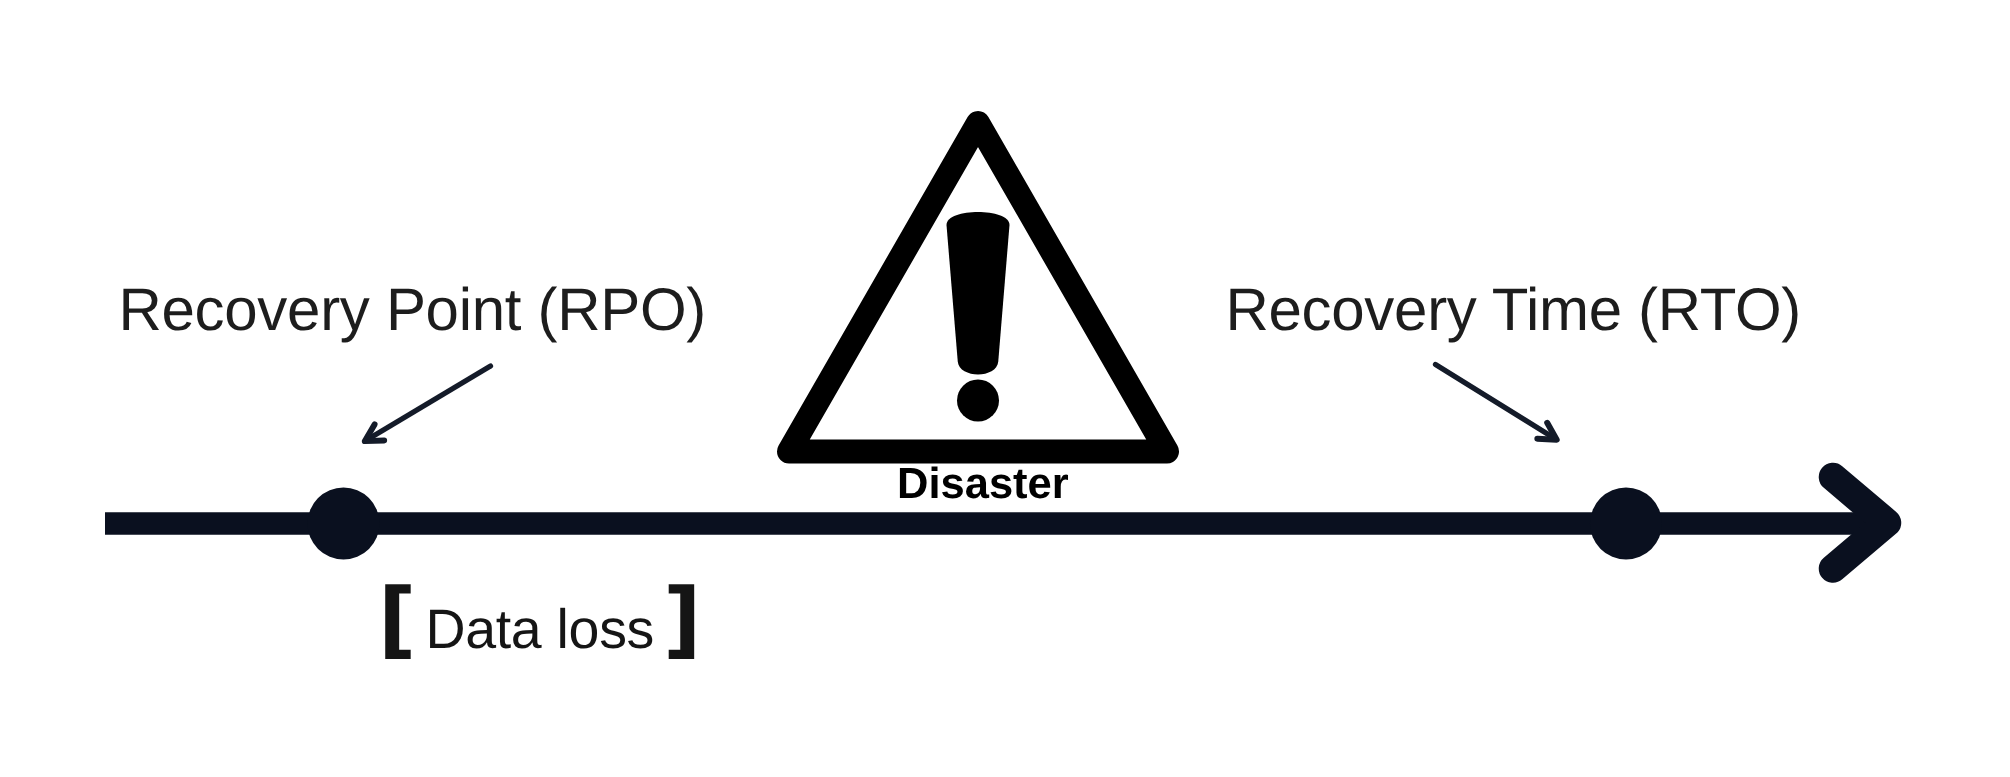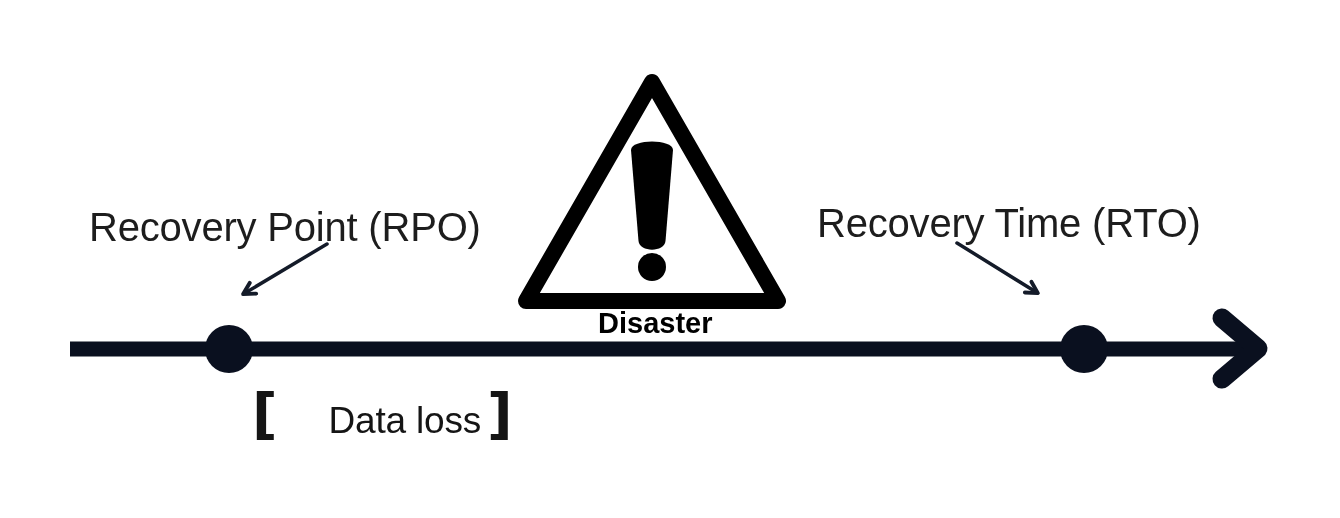--- a/index.html
+++ b/index.html
@@ -21,22 +21,22 @@
     top: 0;
   }
   .label {
     position: absolute;
     color: #1d1d1d;
     font-size: 40px;
     line-height: 1;
     white-space: nowrap;
     letter-spacing: -0.2px;
   }
-  .label-rpo { left: 89px; top: 187px; margin-top: 20px; }
-  .label-rto { left: 817px; top: 187px; margin-top: 16px; }
+  .label-rpo { left: 79px; top: 187px; }
+  .label-rto { left: 817px; top: 187px; }
   .label-disaster {
     position: absolute;
     left: 598px;
     top: 309px;
     width: 112px;
     text-align: left;
     color: #000000;
     font-size: 29px;
     font-weight: 700;
     line-height: 1;
@@ -56,21 +56,20 @@
     font-weight: 700;
     line-height: 1;
     vertical-align: baseline;
   }
   .bracket-text {
     font-size: 37px;
     line-height: 1;
     padding: 0 6px;
     vertical-align: baseline;
     letter-spacing: -0.2px;
-    margin-left: 45px;
   }
 </style>
 </head>
 <body>
 
 <div class="canvas">
 
   <svg class="layer" width="1340" height="518" viewBox="0 0 1340 518">
     <defs>
       <marker id="ah" viewBox="0 0 12 12" markerWidth="17" markerHeight="17" refX="8.5" refY="6" orient="auto" markerUnits="userSpaceOnUse">

